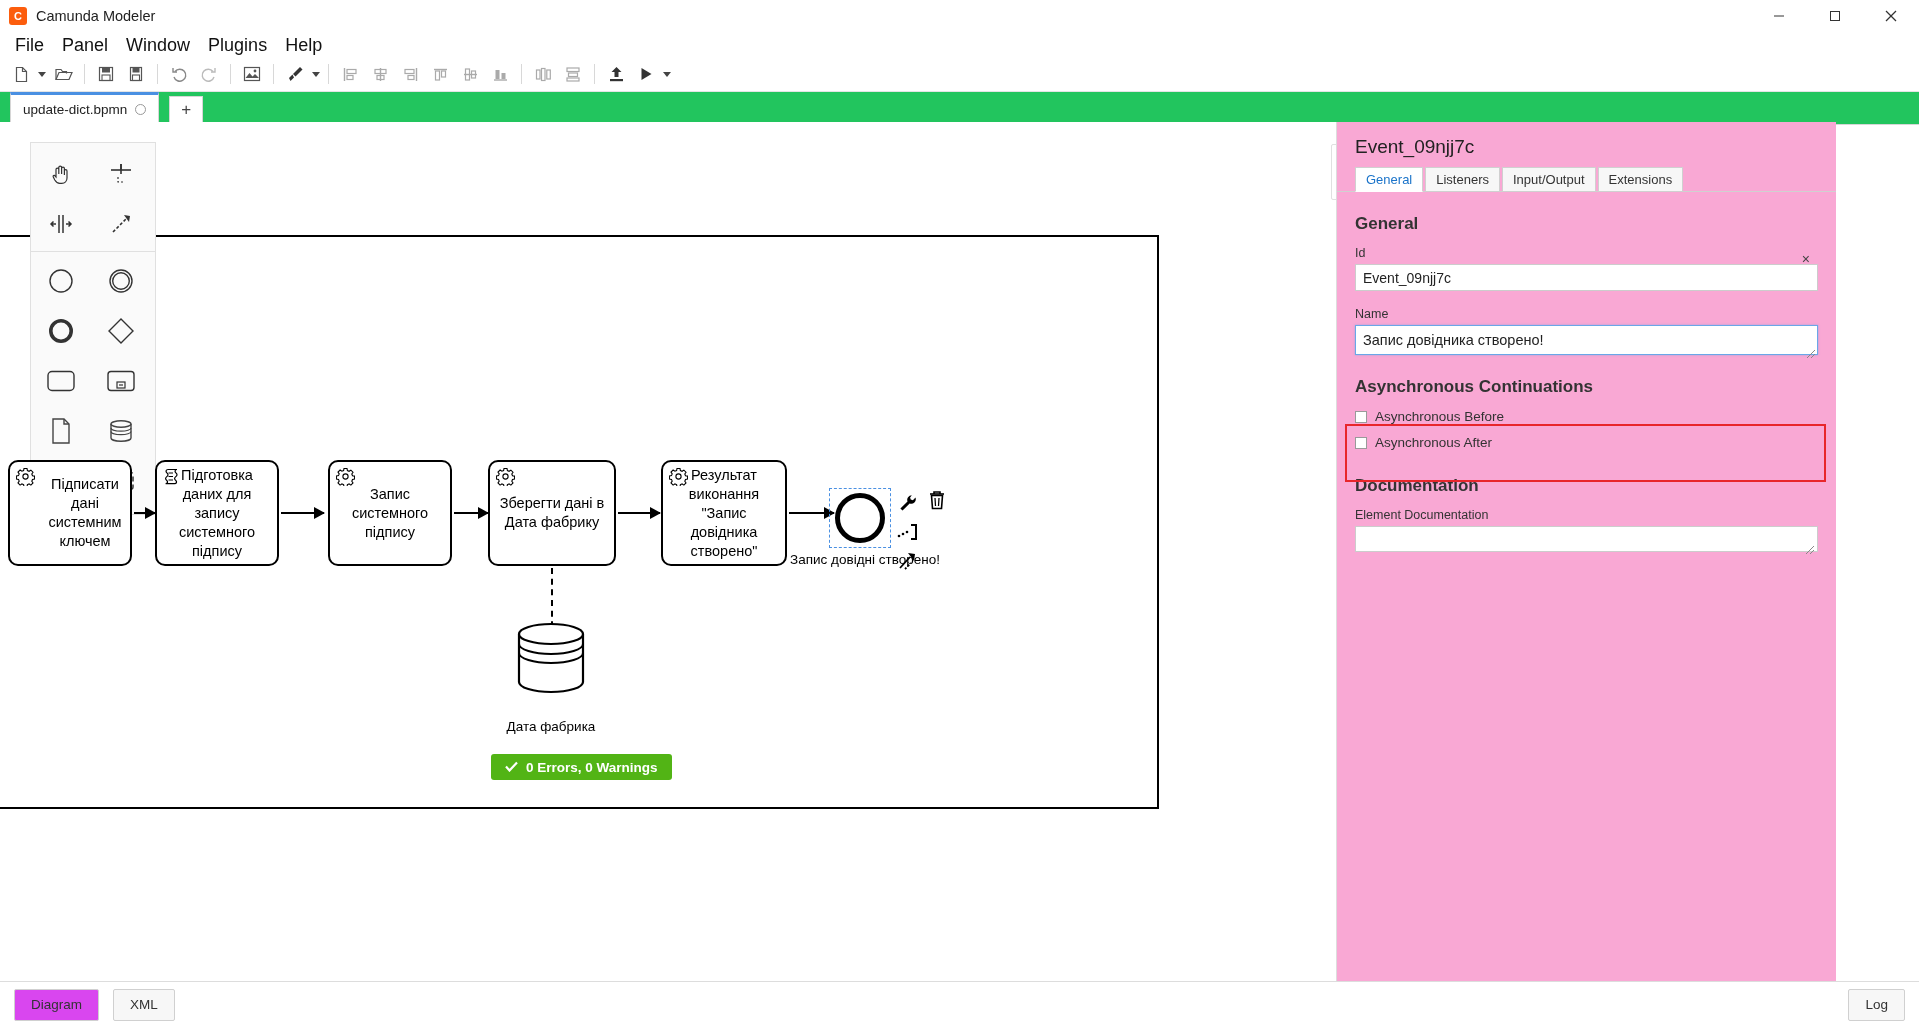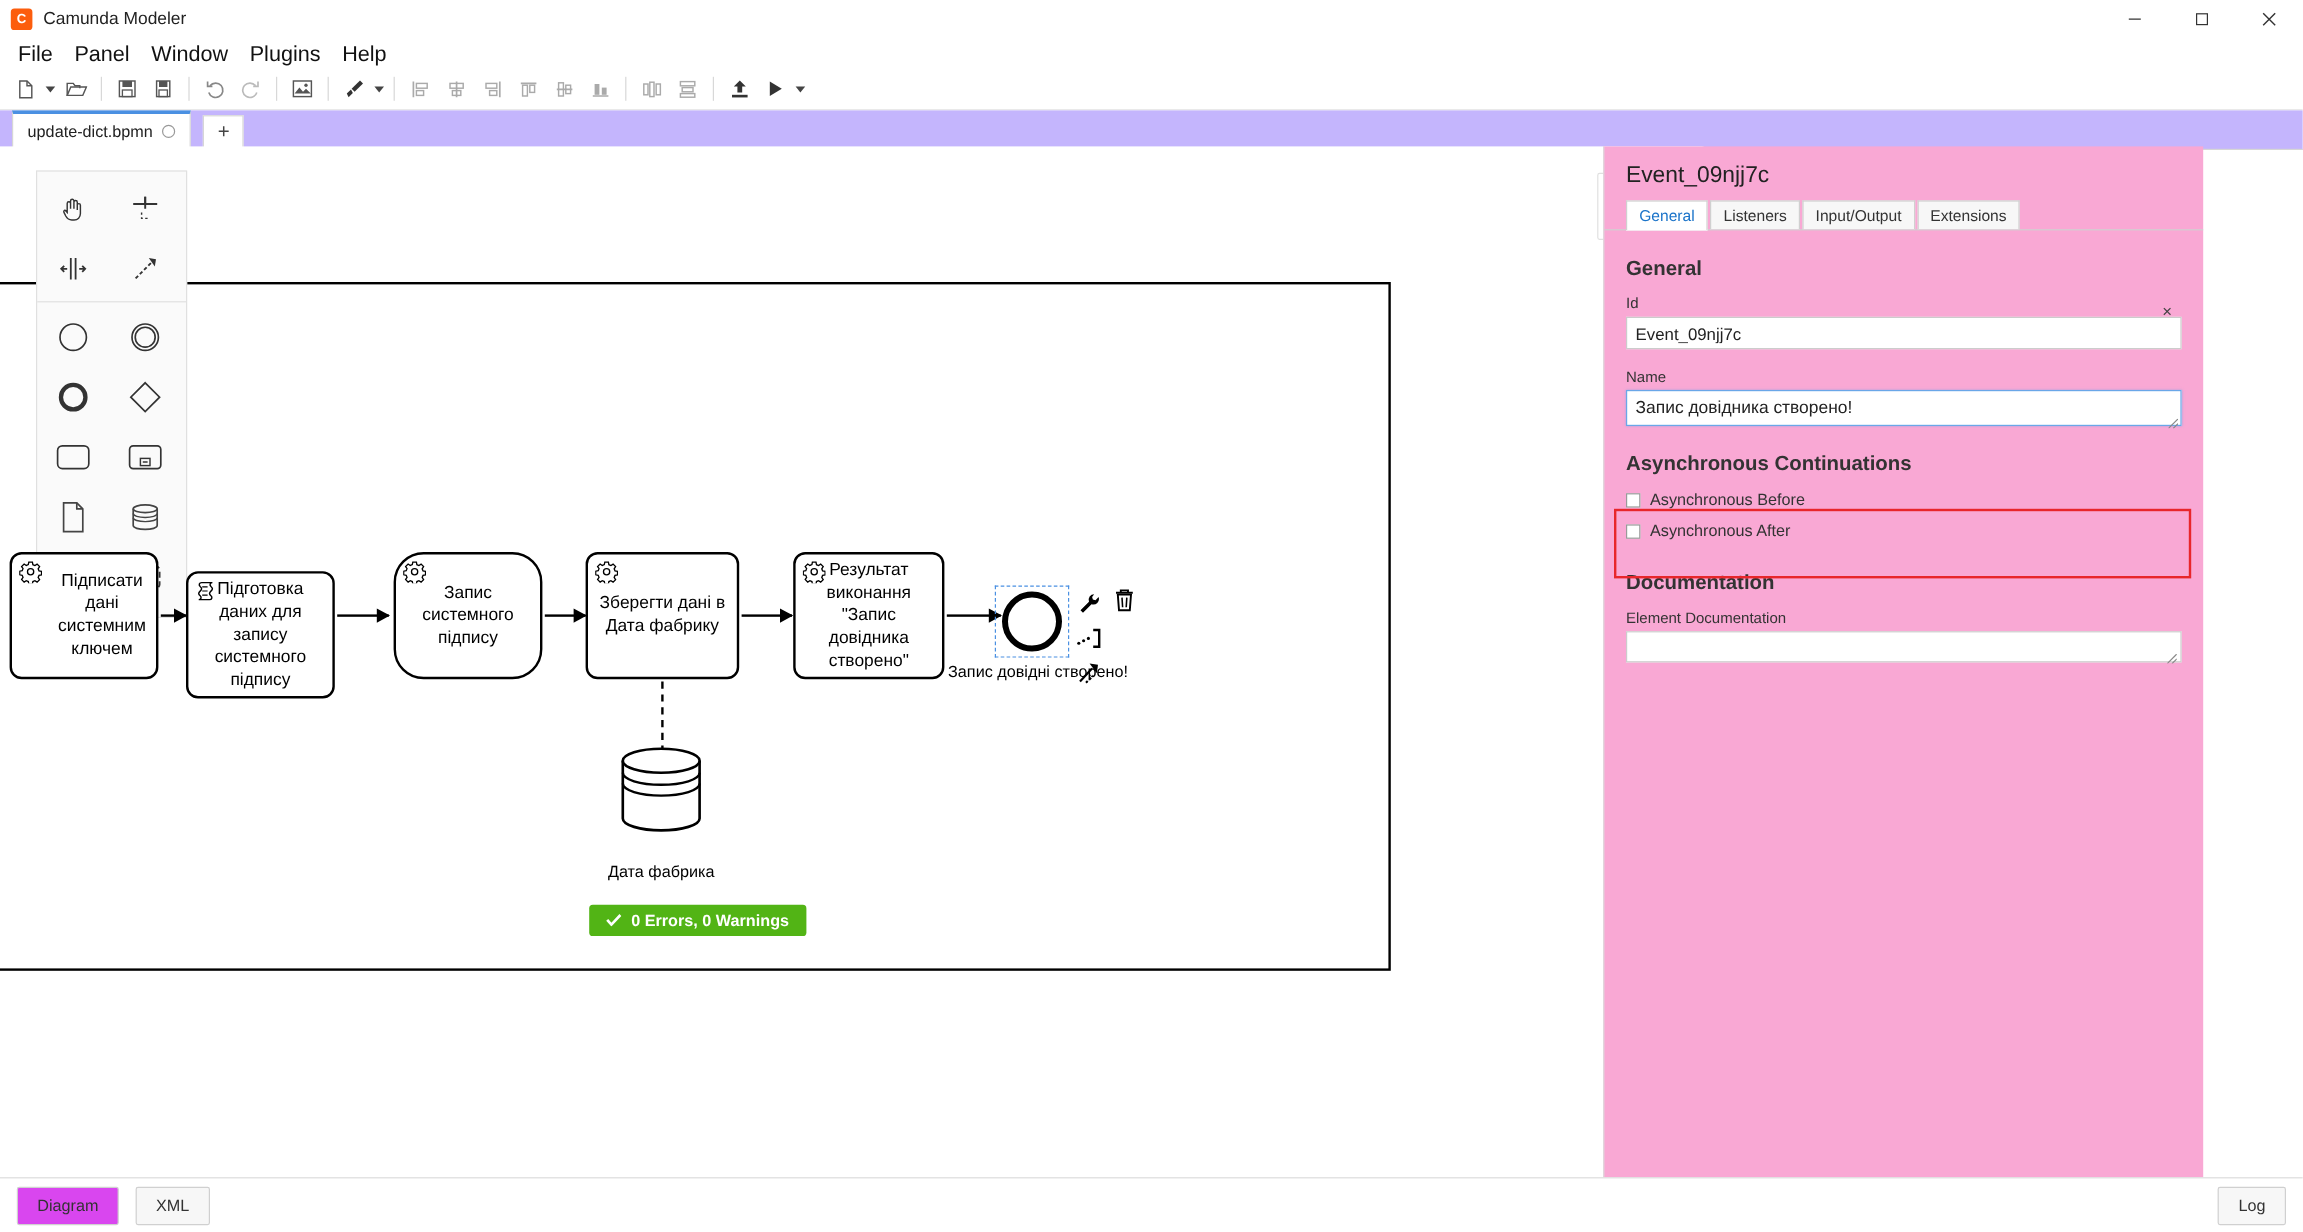--- a/index.html
+++ b/index.html
@@ -27,21 +27,21 @@
 
   
   .toolbar{height:34px;display:flex;align-items:center;padding-left:6px;background:#fff;border-bottom:1px solid #e4e4e4;}
   .tb-btn{width:26px;height:26px;display:flex;align-items:center;justify-content:center;margin:0 2px;border-radius:2px;}
   .tb-caret{width:12px;height:26px;display:flex;align-items:center;justify-content:center;}
   .tb-caret:after{content:"";border-left:4px solid transparent;border-right:4px solid transparent;border-top:5px solid #444;}
   .tb-sep{width:1px;height:20px;background:#d8d8d8;margin:0 6px;}
   .tb-btn svg{display:block;}
 
   
-  .tabbar{height:32px;background:#c4b5fd;display:flex;align-items:flex-end;padding-left:10px;
+  .tabbar{height:32px;background:#22c55e;display:flex;align-items:flex-end;padding-left:10px;
           border-bottom:1px solid #d6d6d6;position:relative;}
   .tab{height:29px;background:#fff;border:1px solid #d6d6d6;border-bottom:none;border-top:3px solid #4a90e2;
        display:flex;align-items:center;padding:0 12px;font-size:13.5px;color:#222;gap:8px;}
   .tab .dot{width:9px;height:9px;border:1.3px solid #999;border-radius:50%;}
   .tab-add{width:32px;height:26px;margin-left:10px;background:#fff;border:1px solid #d6d6d6;
            display:flex;align-items:center;justify-content:center;font-size:17px;color:#444;}
 
   
   .canvas-wrap{position:absolute;left:0;top:122px;width:1419px;height:860px;background:#fff;overflow:hidden;}
   .canvas-right-border{position:absolute;left:1419px;top:122px;width:1px;height:860px;background:#e1e1e1;}
@@ -403,34 +403,34 @@
       <span class="marker">
         <svg width="19" height="19" viewBox="0 0 19 19">
             <path d="M8 1.5h3l.4 2.1 1.7.7 1.8-1.2 2.1 2.1-1.2 1.8.7 1.7 2.1.4v3l-2.1.4-.7 1.7 1.2 1.8-2.1 2.1-1.8-1.2-1.7.7-.4 2.1h-3l-.4-2.1-1.7-.7-1.8 1.2L2 15.9l1.2-1.8-.7-1.7-2.1-.4v-3l2.1-.4.7-1.7L2 5.1l2.1-2.1 1.8 1.2 1.7-.7z" fill="none" stroke="#000" stroke-width="1.1"></path>
             <circle cx="9.5" cy="9.5" r="2.6" fill="none" stroke="#000" stroke-width="1.1"></circle>
           </svg>
       </span>
       <span>Підписати дані системним ключем</span>
     </div>
     <div class="arrow" style="left:134px;top:390px;width:21px;"></div>
 
-    <div class="task" style="left:155px;top:338px;width:124px;height:106px;margin-top:16px;">
+    <div class="task" style="left:155px;top:338px;width:124px;height:106px;">
       <span class="marker">
         <svg width="19" height="19" viewBox="0 0 19 19">
             <path d="M5 2.5c-2 0-2.6 2-1.2 3.2 1.6 1.3 1.6 2.6 0 3.9-1.6 1.3-1.6 2.6 0 3.9 1.4 1.2.8 3.2-1.2 3.2h9c2 0 2.6-2 1.2-3.2-1.6-1.3-1.6-2.6 0-3.9 1.6-1.3 1.6-2.6 0-3.9C11.4 4.5 12 2.5 14 2.5z" fill="none" stroke="#000" stroke-width="1.2"></path>
             <line x1="5.5" y1="6" x2="10" y2="6" stroke="#000" stroke-width="1"></line>
             <line x1="5.5" y1="9.5" x2="10" y2="9.5" stroke="#000" stroke-width="1"></line>
             <line x1="5.5" y1="13" x2="10" y2="13" stroke="#000" stroke-width="1"></line>
           </svg>
       </span>
       <span>Підготовка даних для запису системного підпису</span>
     </div>
     <div class="arrow" style="left:281px;top:390px;width:43px;"></div>
 
-    <div class="task" style="left:328px;top:338px;width:124px;height:106px;border-radius:25px;">
+    <div class="task" style="left:328px;top:338px;width:124px;height:106px;">
       <span class="marker">
         <svg width="19" height="19" viewBox="0 0 19 19">
             <path d="M8 1.5h3l.4 2.1 1.7.7 1.8-1.2 2.1 2.1-1.2 1.8.7 1.7 2.1.4v3l-2.1.4-.7 1.7 1.2 1.8-2.1 2.1-1.8-1.2-1.7.7-.4 2.1h-3l-.4-2.1-1.7-.7-1.8 1.2L2 15.9l1.2-1.8-.7-1.7-2.1-.4v-3l2.1-.4.7-1.7L2 5.1l2.1-2.1 1.8 1.2 1.7-.7z" fill="none" stroke="#000" stroke-width="1.1"></path>
             <circle cx="9.5" cy="9.5" r="2.6" fill="none" stroke="#000" stroke-width="1.1"></circle>
           </svg>
       </span>
       <span>Запис системного підпису</span>
     </div>
     <div class="arrow" style="left:454px;top:390px;width:34px;"></div>
 

